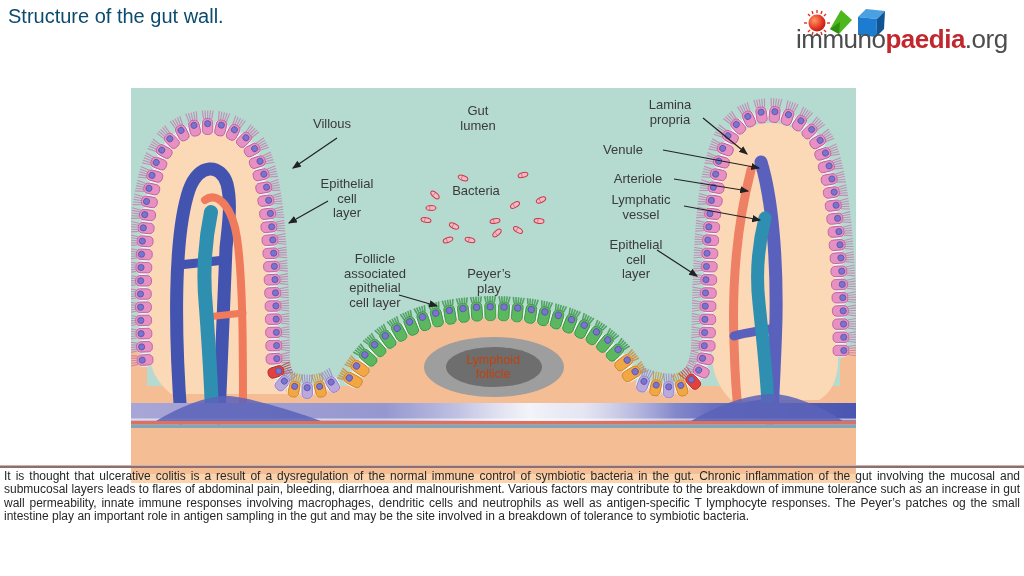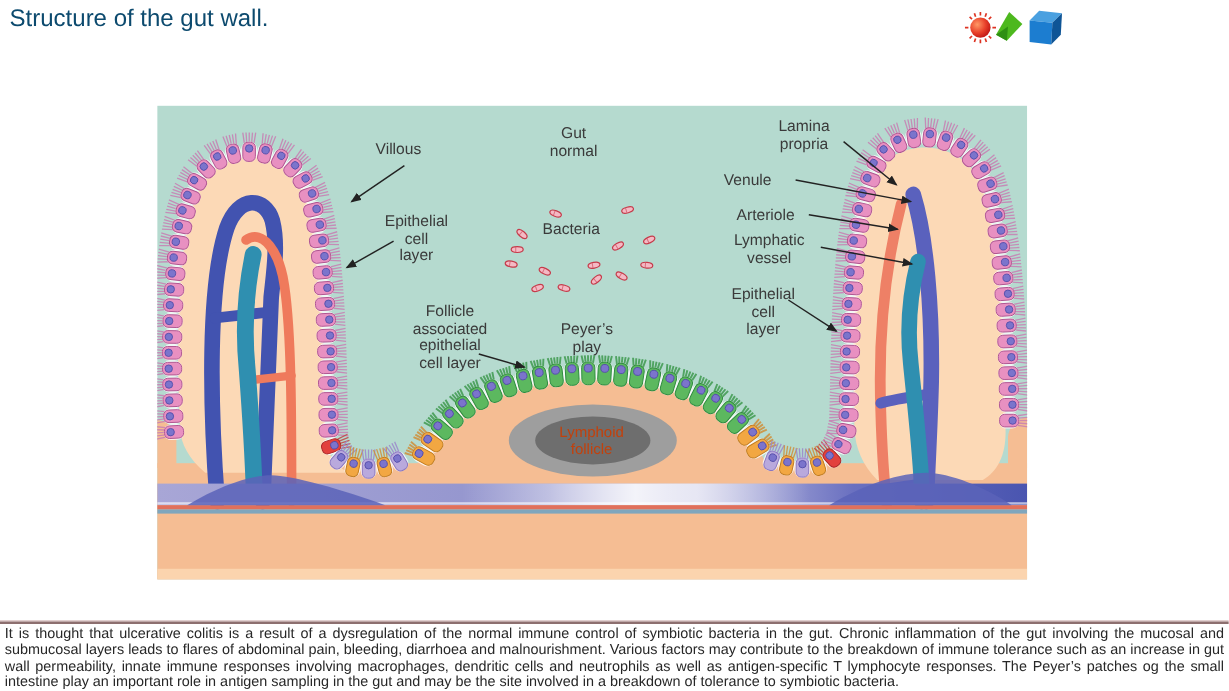--- a/index.html
+++ b/index.html
@@ -13,21 +13,21 @@
   .logo-text{position:absolute;left:6px;top:20px;font-size:26px;color:#4d4d4d;letter-spacing:-0.5px;white-space:nowrap;}
   .logo-text .red{font-weight:bold;}
   .diagram{position:absolute;left:131px;top:88px;width:725px;height:395px;}
   .diagram svg{position:absolute;left:0;top:0;}
   .lbl{
     position:absolute;transform:translateX(-50%);text-align:center;
     font-size:13px;line-height:1.12;color:#3a3a3a;white-space:pre-line;
     pointer-events:none;
   }
   .lbl.small{font-size:12.5px;color:#c2410c;}
-  .footer{position:absolute;left:0;top:517px;width:1024px;}
+  .footer{position:absolute;left:0;top:465px;width:1024px;}
   .rule-light{height:1px;}
   .rule-dark{height:2px;}
   .footer p{margin:2px 4px 0 4px;font-size:12px;line-height:13.4px;text-align:justify;color:#272727;}
 </style>
 </head>
 <body>
 
 <div class="title">Structure of the gut wall.</div>
 
 <div class="logo">
@@ -59,20 +59,21 @@
     <g>
       <polygon points="26,25 37,6 48,16 35,30" fill="#4db81e"></polygon>
       <polygon points="26,25 35,30 36,18" fill="#2e8f12"></polygon>
     </g>
     <g>
       <polygon points="54,13 62,5 81,7 73,15" fill="#4aa0e0"></polygon>
       <polygon points="54,13 73,15 72,33 54,31" fill="#1c7dd0"></polygon>
       <polygon points="73,15 81,7 80,25 72,33" fill="#0f5596"></polygon>
     </g>
   </svg>
+  <div class="logo-text"><span>immuno</span><span class="red" style="color: rgb(193, 39, 45);">paedia</span><span>.org</span></div>
 </div>
 
 <div class="diagram">
 <svg id="dsvg" width="725" height="395" viewBox="0 0 725 395">
   <defs>
     <marker id="ah" markerWidth="9" markerHeight="8" refX="6.5" refY="3" orient="auto">
       <path d="M0,0 L7.5,3 L0,6 Z" fill="#222222"></path>
     </marker>
     <linearGradient id="bandGrad" x1="0" y1="0" x2="1" y2="0">
       <stop offset="0" stop-color="#a8a6d6"></stop>
@@ -1412,21 +1413,21 @@
 
   <div class="lbl" style="left:201px;top:29px">Villous</div>
   <div class="lbl" style="left:216px;top:89px">Epithelial
 cell
 layer</div>
   <div class="lbl" style="left:244px;top:164px">Follicle
 associated
 epithelial
 cell layer</div>
   <div class="lbl" style="left:347px;top:16px">Gut
-normal</div>
+lumen</div>
   <div class="lbl" style="left:345px;top:96px">Bacteria</div>
   <div class="lbl" style="left:358px;top:179px">Peyer’s
 play</div>
   <div class="lbl" style="left:539px;top:10px">Lamina
 propria</div>
   <div class="lbl" style="left:492px;top:55px">Venule</div>
   <div class="lbl" style="left:507px;top:84px">Arteriole</div>
   <div class="lbl" style="left:510px;top:105px">Lymphatic
 vessel</div>
   <div class="lbl" style="left:505px;top:150px">Epithelial

